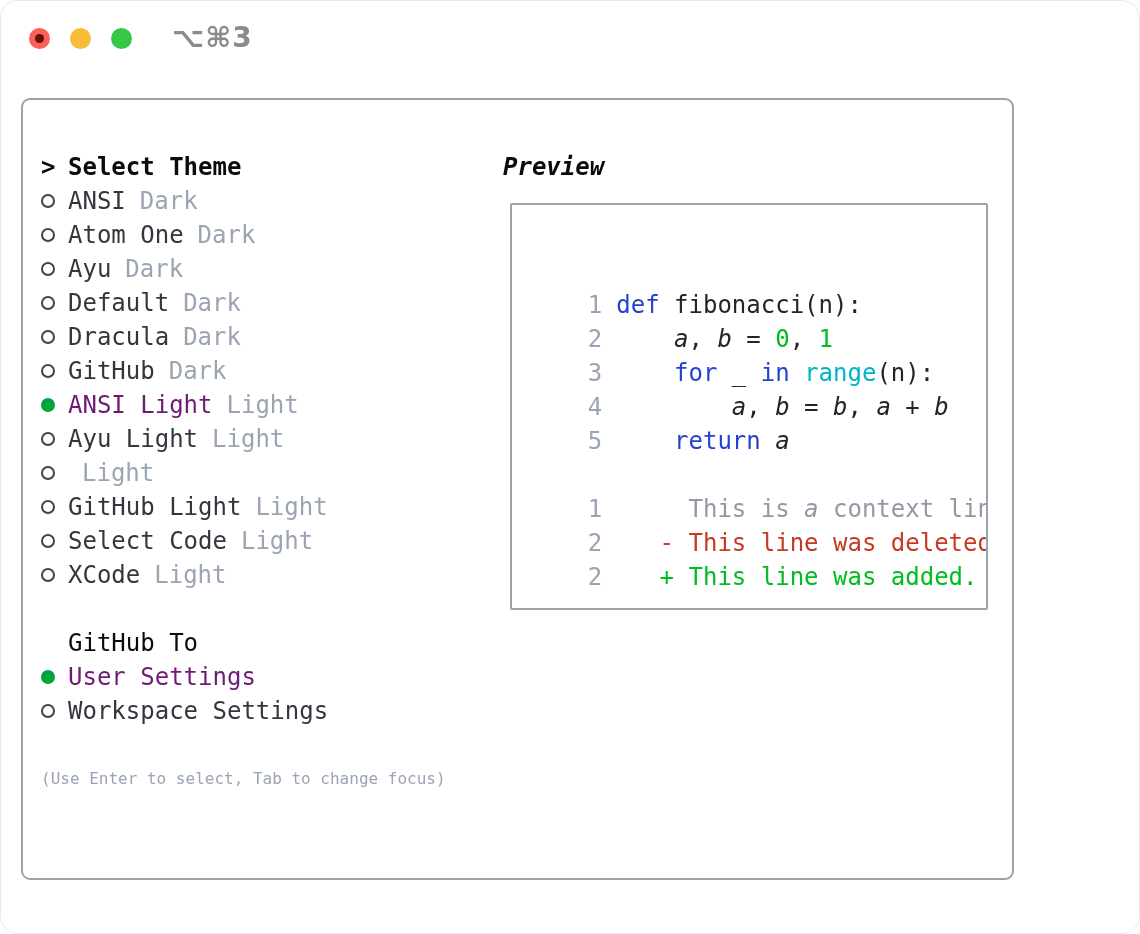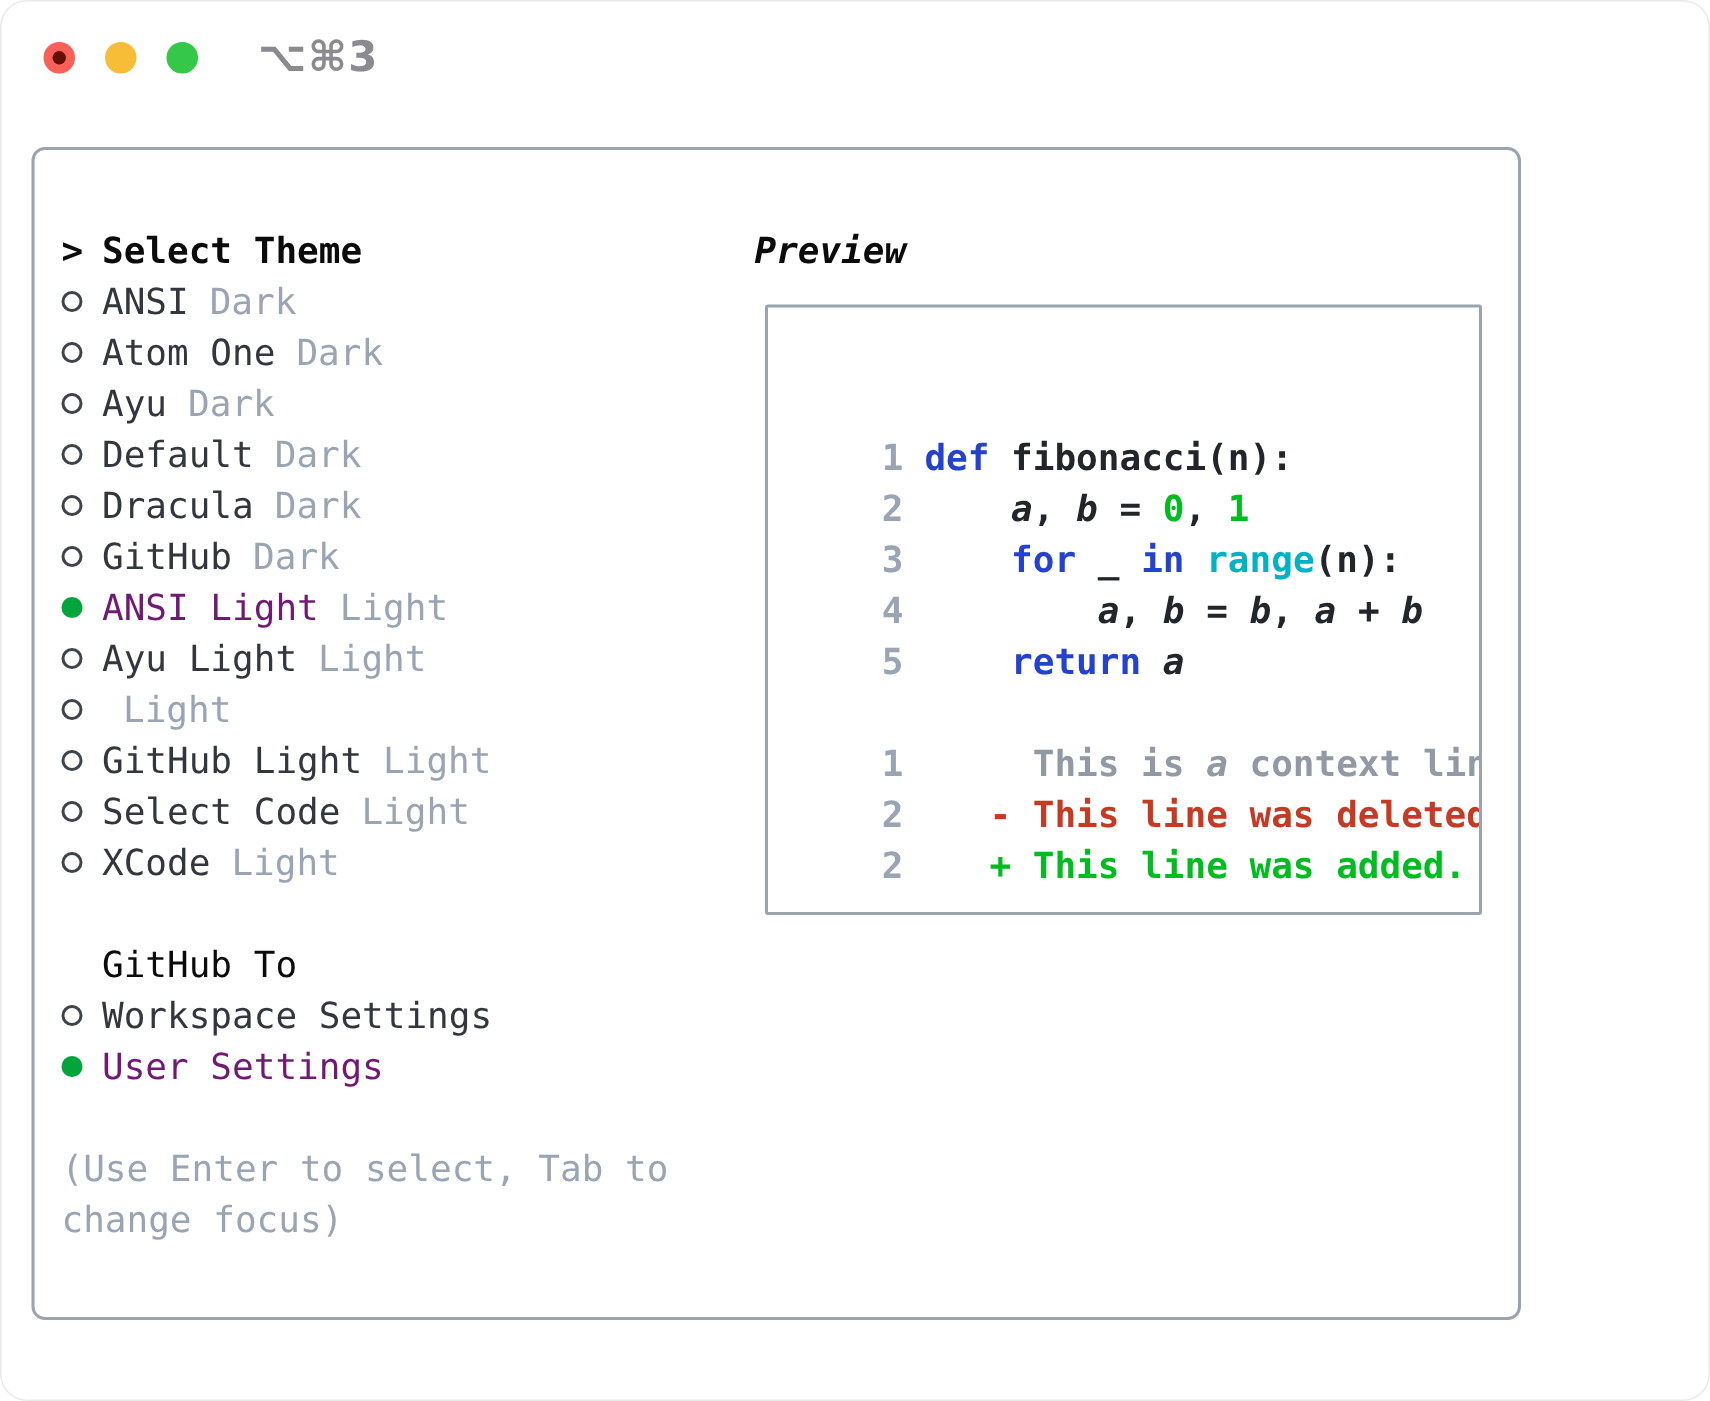--- a/index.html
+++ b/index.html
@@ -29,28 +29,28 @@
   .lead{width:27px;flex:none;display:flex;align-items:center;}
   .cursor{font-weight:bold;color:#0b0b0c;font-size:24px;line-height:34px;}
   .hlabel{font-weight:bold;color:#0b0b0c;}
   .hlabel2{color:#0b0b0c;}
   .bullet{width:14px;height:14px;border-radius:50%;border:2px solid #3f444a;box-sizing:border-box;}
   .row.selected .bullet{background:#00a53c;border-color:#00a53c;}
   .name{color:#33373d;}
   .row.selected .name{color:#701a75;}
   .variant{color:#9aa4b2;margin-left:14px;}
   .spacer{height:34px;}
-  .help{color:#9aa4b2;font-size:24px;line-height:34px;width:435px;margin-top:0;}
+  .help{color:#9aa4b2;font-size:16px;line-height:34px;width:435px;margin-top:0;}
 
   
   .preview-label{position:absolute;left:480px;top:50px;height:34px;line-height:34px;
                  font-weight:bold;font-size:24px;color:#0b0b0c;font-style:italic;}
   .preview-box{position:absolute;left:487px;top:103px;width:478px;height:407px;
                border:2px solid #9aa3ae;border-radius:2px;box-sizing:border-box;background:#fff;
-               padding:49px 0 0 18px;overflow:hidden;font-weight:bold;}
+               padding:49px 0 0 18px;overflow:hidden;}
   .cline{height:34px;line-height:34px;font-size:24px;white-space:pre;}
   .ln{color:#9aa4b2;margin-right:14px;}
   .blank-line{height:34px;}
 
   .tok-plain{color:#222529;}
   .tok-keyword{color:#2442cf;}
   .tok-function{color:#00b2c6;}
   .tok-number{color:#00bd1f;}
   .tok-variable{color:#222529;font-style:italic;}
   .tok-context{color:#9199a4;}
@@ -141,27 +141,27 @@
         </div>
 
       <div class="spacer"></div>
 
       <div class="row">
         <span class="lead"></span>
         <span class="hlabel2">GitHub To</span>
       </div>
 
       <div id="apply-items">
+          <div class="row item selected">
+    <span class="lead"><span class="bullet"></span></span>
+    <span class="name">User Settings</span>
+  </div>
           <div class="row item">
     <span class="lead"><span class="bullet"></span></span>
     <span class="name">Workspace Settings</span>
-  </div>
-          <div class="row item selected">
-    <span class="lead"><span class="bullet"></span></span>
-    <span class="name">User Settings</span>
   </div>
         </div>
 
       <div class="spacer"></div>
 
       <div class="help">(Use Enter to select, Tab to change focus)</div>
     </div>
 
     <div class="preview-label">Preview</div>
 

